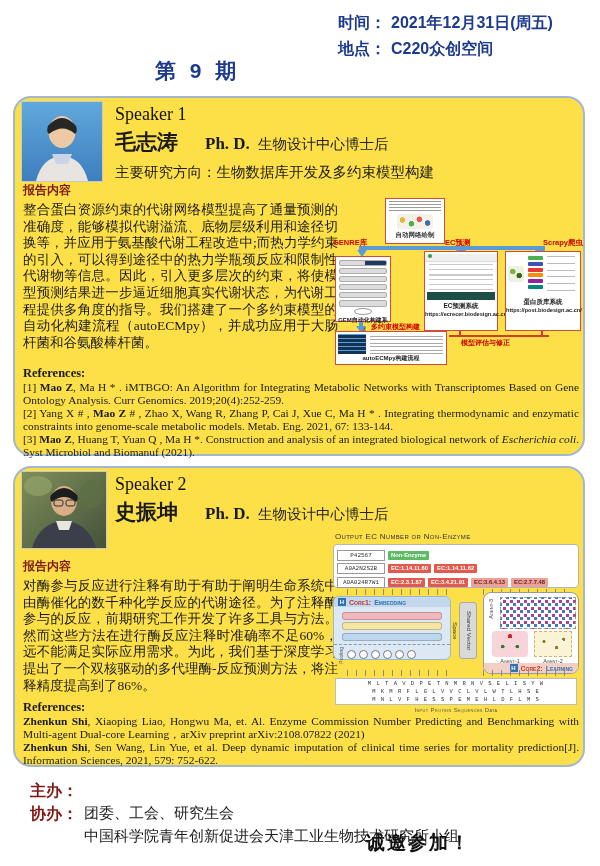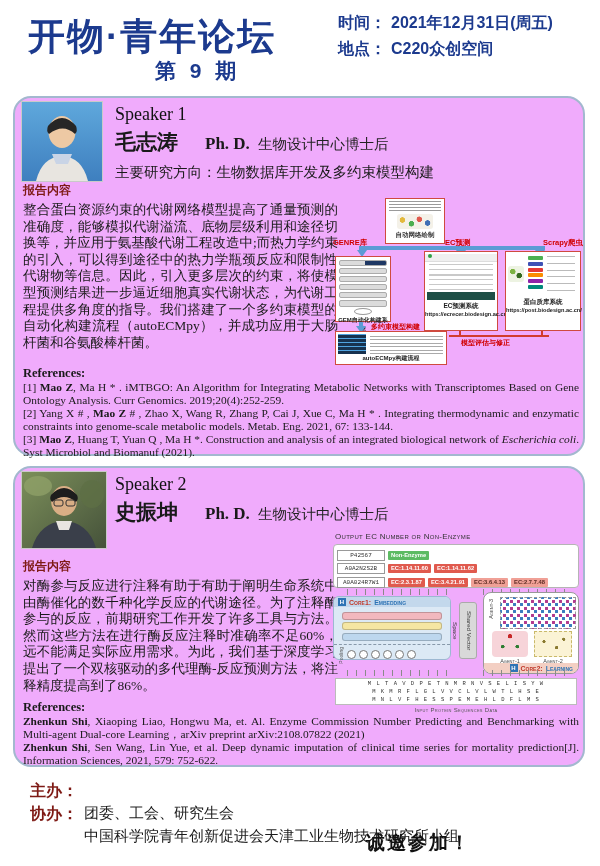--- a/index.html
+++ b/index.html
@@ -15,21 +15,21 @@
     font-weight:bold;font-size:37px;letter-spacing:2px;color:var(--navy);}
   .hdr-issue{position:absolute;left:155px;top:57px;font-family:"Liberation Sans",sans-serif;
     font-weight:bold;font-size:21px;letter-spacing:4px;color:var(--navy);}
   .hdr-info{position:absolute;left:333px;top:10px;width:262px;font-family:"Liberation Sans",sans-serif;
     font-weight:bold;color:var(--navy);font-size:16px;line-height:26px;}
   .info-row{display:flex;}
   .info-label{width:58px;flex:none;text-align:center;}
   .info-val{white-space:nowrap;}
 
   
-  .card{position:absolute;left:13px;width:572px;background:#f0abfc;border:2px solid var(--cardborder);
+  .card{position:absolute;left:13px;width:572px;background:#fde047;border:2px solid var(--cardborder);
     border-radius:18px;box-sizing:border-box;}
   .card1{top:96px;height:360px;}
   .card2{top:466px;height:301px;}
 
   .photo{position:absolute;overflow:hidden;border:1px solid #c9c9c9;background:#ddd;}
   .photo1{left:6px;top:3px;width:80px;height:79px;}
   .photo2{left:6px;top:3px;width:84px;height:76px;}
   .photo svg{display:block;width:100%;height:100%;}
 
   .sp-head{position:absolute;left:100px;top:6px;white-space:nowrap;}
@@ -161,21 +161,20 @@
   .f-label{width:54px;flex:none;font-weight:bold;font-size:16px;color:var(--darkred);}
   .f-text{font-size:15px;color:#1a1a1a;}
   .invite{position:absolute;left:366px;top:830px;font-family:"Liberation Sans",sans-serif;
     font-weight:bold;font-size:19px;letter-spacing:2px;color:#111;}
 </style>
 </head>
 <body>
 
 <div class="poster">
 
-  <div class="hdr-title">开物·青年论坛</div>
   <div class="hdr-issue">第 9 期</div>
   <div class="hdr-info">
     <div class="info-row">
       <span class="info-label">时间：</span>
       <span class="info-val">2021年12月31日(周五)</span>
     </div>
     <div class="info-row">
       <span class="info-label"></span>
     </div>
     <div class="info-row">

